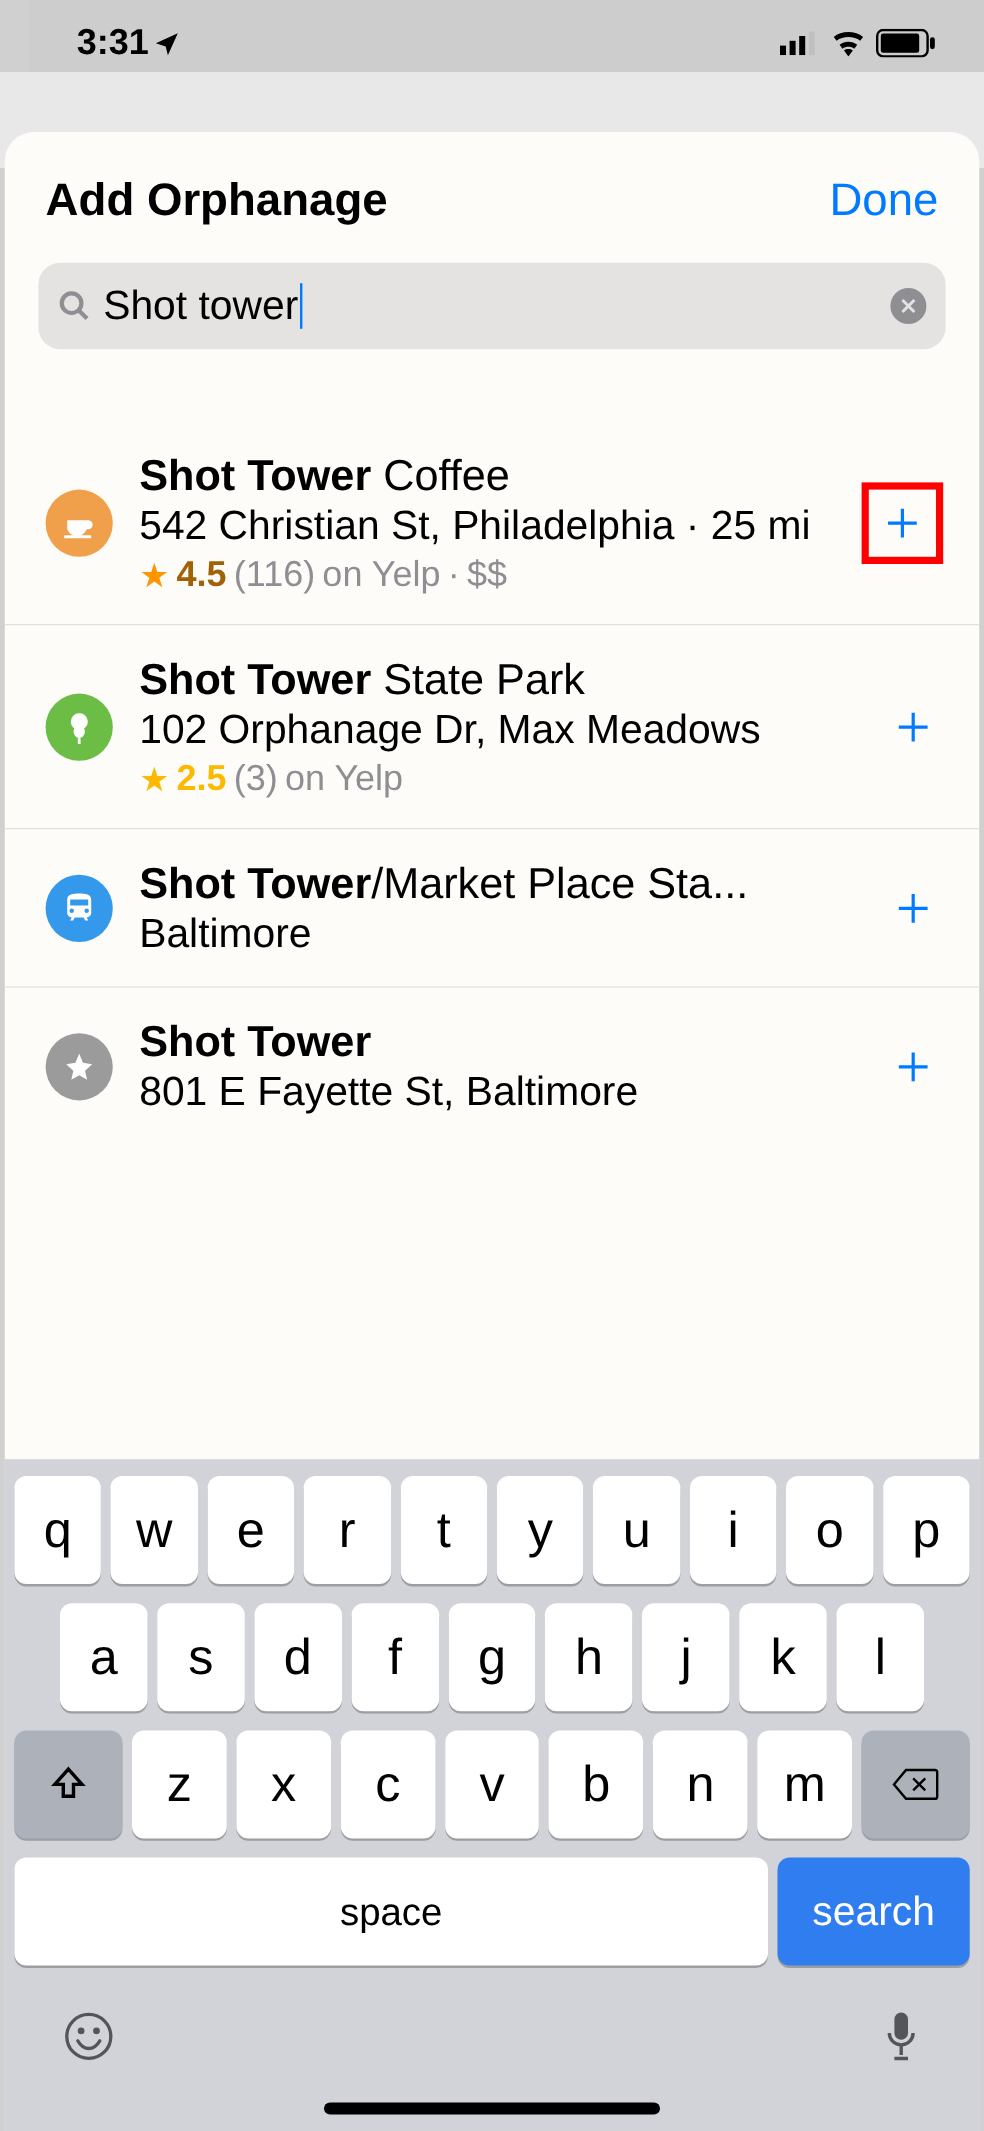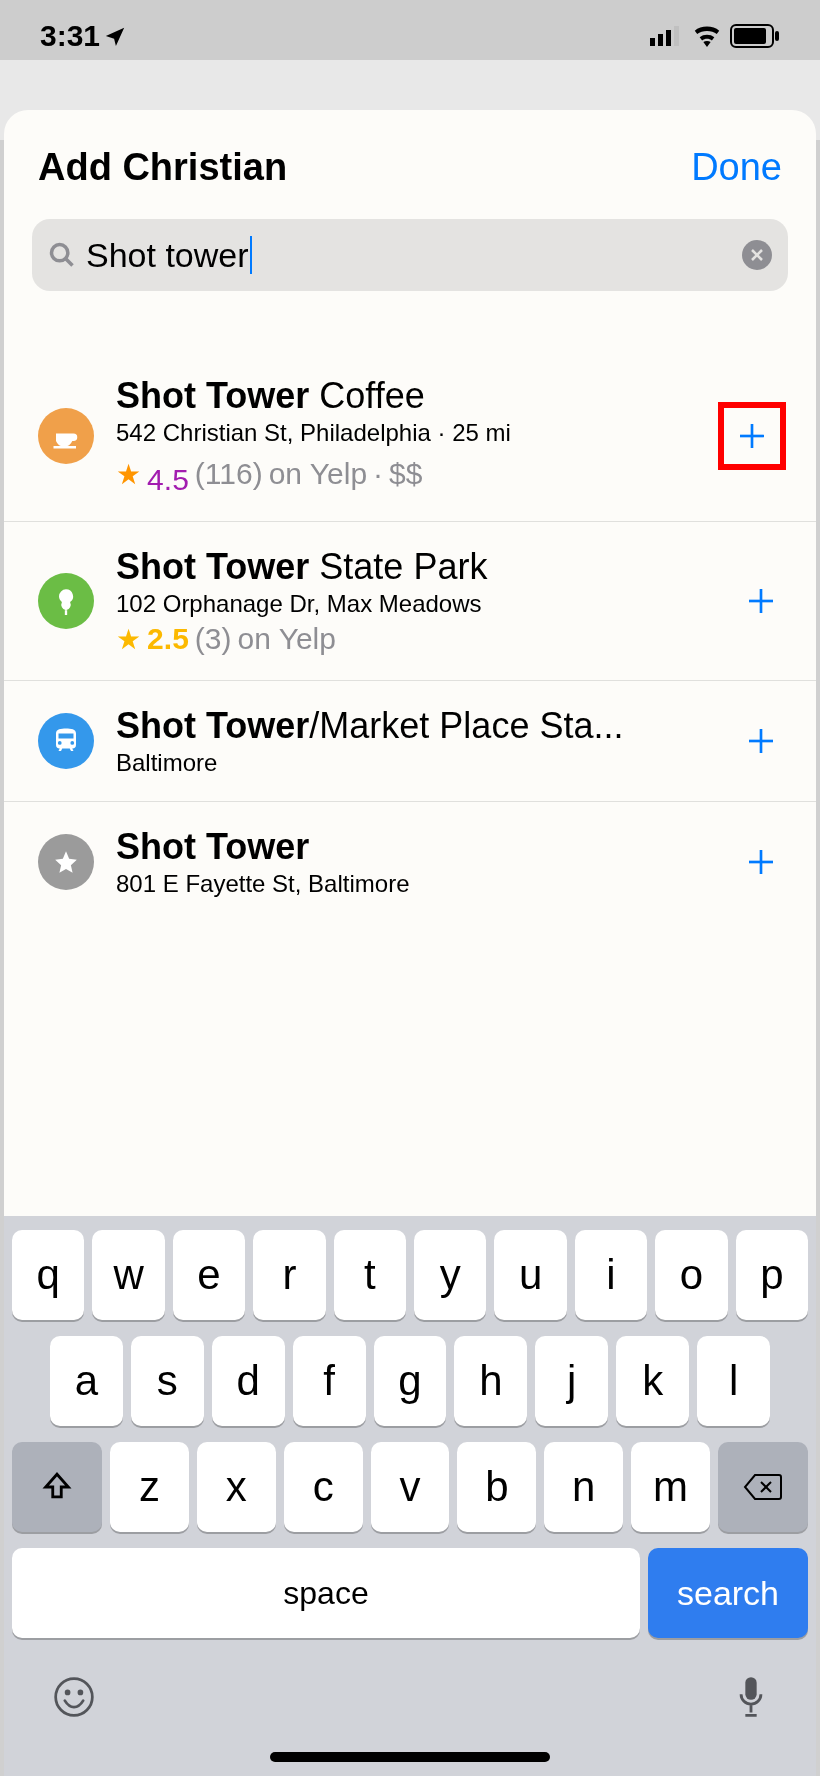--- a/index.html
+++ b/index.html
@@ -11,20 +11,21 @@
       position: relative;
       overflow: hidden;
     }
     .status-bar {
       height: 72px;
       display: flex;
       justify-content: space-between;
       align-items: center;
       padding: 0 40px;
       background: rgba(200,200,200,0.3);
+      margin-left: 24px;
     }
     .status-time {
       font-size: 30px;
       font-weight: 600;
       display: flex;
       align-items: center;
       gap: 4px;
     }
     .status-icons {
       display: flex;
@@ -132,34 +133,34 @@
     }
     .result-title {
       font-size: 36px;
       color: #000;
       white-space: nowrap;
       overflow: hidden;
       text-overflow: ellipsis;
     }
     .result-title .bold { font-weight: 700; }
     .result-sub {
-      font-size: 24px;
+      font-size: 34px;
       color: #000;
       margin-top: 2px;
     }
     .result-rating {
       font-size: 30px;
       margin-top: 4px;
       display: flex;
       align-items: center;
       gap: 6px;
     }
     .star { color: #ff9500; font-size: 28px; }
     .star-gold { color: #fcb900; font-size: 28px; }
-    .rating-val { color: #a21caf; font-weight: 400; margin-top: 12px; }
+    .rating-val { color: #a16207; font-weight: 700; }
     .rating-val-gold { color: #fcb900; font-weight: 700; }
     .rating-count { color: #8e8e93; }
     .add-btn {
       width: 50px;
       height: 50px;
       display: flex;
       align-items: center;
       justify-content: center;
       color: #007AFF;
       font-size: 42px;
@@ -248,21 +249,21 @@
         <rect x="4" y="4" width="32" height="16" rx="2" fill="#000"></rect>
         <rect x="45" y="7" width="4" height="10" rx="2" fill="#000"></rect>
       </svg>
   </div>
 </div>
 
 <div class="map-bg"></div>
 
 <div class="sheet">
   <div class="sheet-header">
-    <div class="sheet-title">Add Christian</div>
+    <div class="sheet-title">Add Orphanage</div>
     <button class="done-btn">Done</button>
   </div>
 
   <div class="search-bar">
     <svg width="28" height="28" viewBox="0 0 24 24" fill="none" stroke="#8e8e93" stroke-width="3">
         <circle cx="10" cy="10" r="7"></circle>
         <line x1="15" y1="15" x2="21" y2="21"></line>
       </svg>
     <div class="search-input-wrap">
       <span class="search-text">Shot tower</span>

